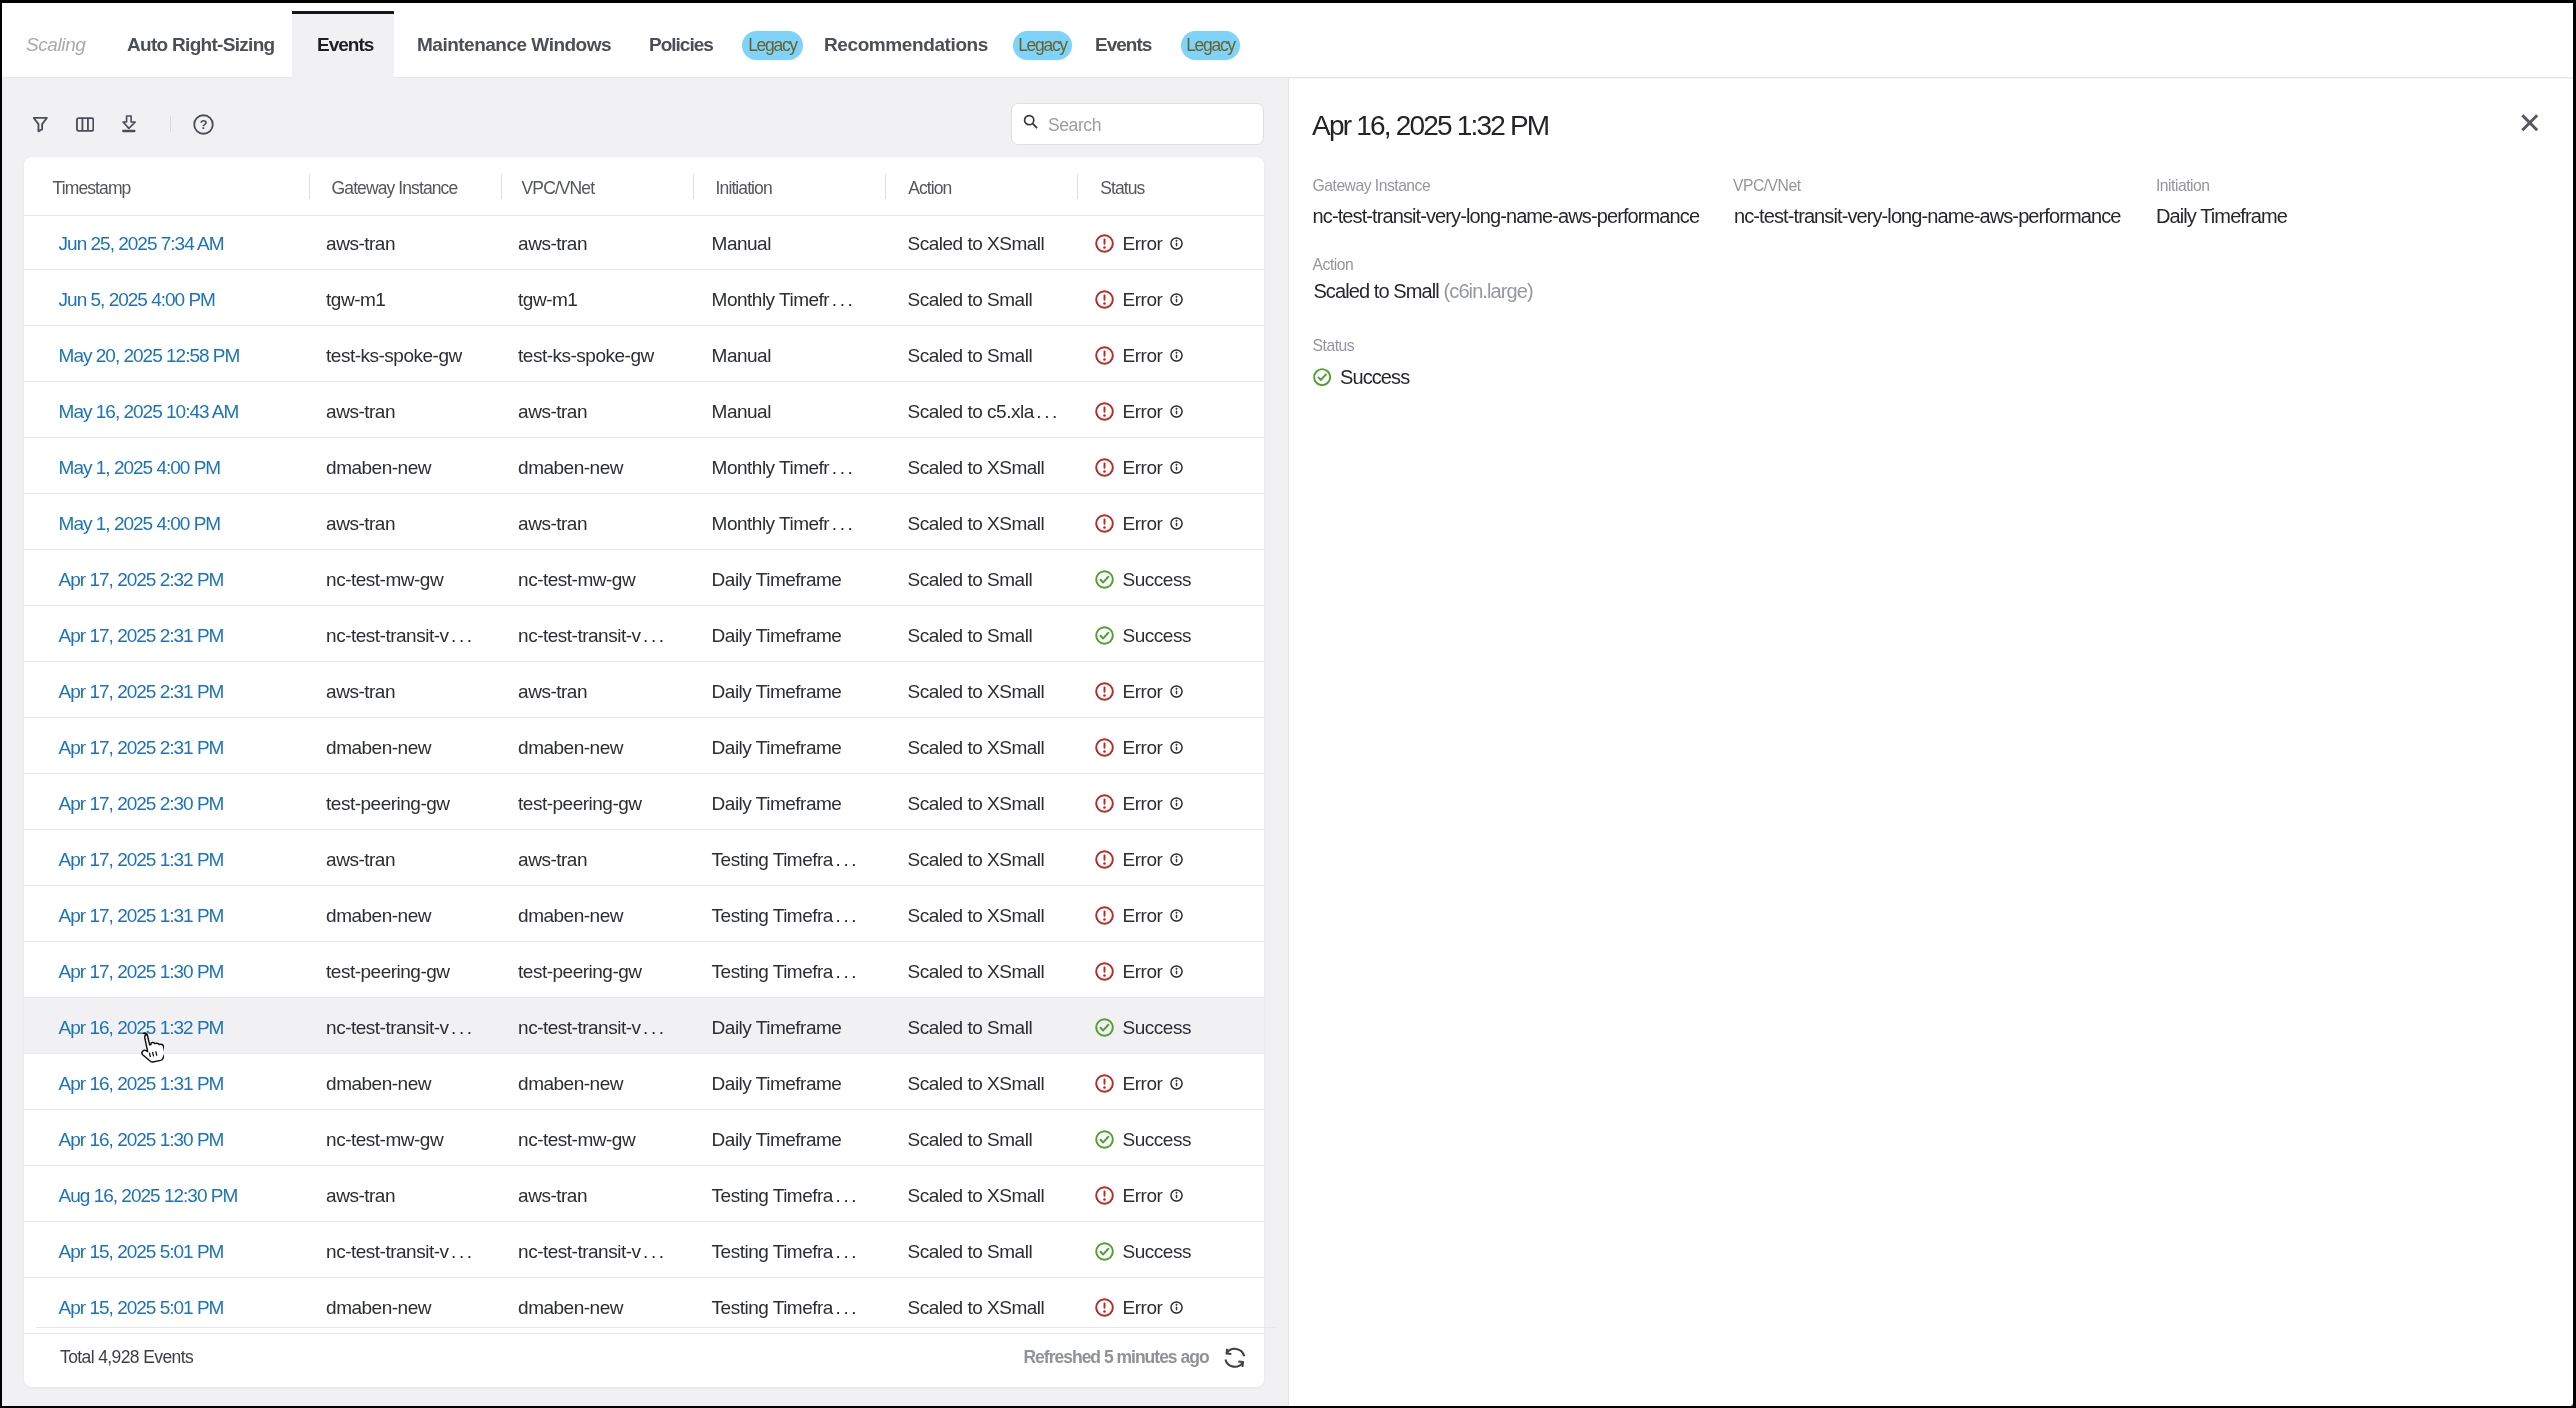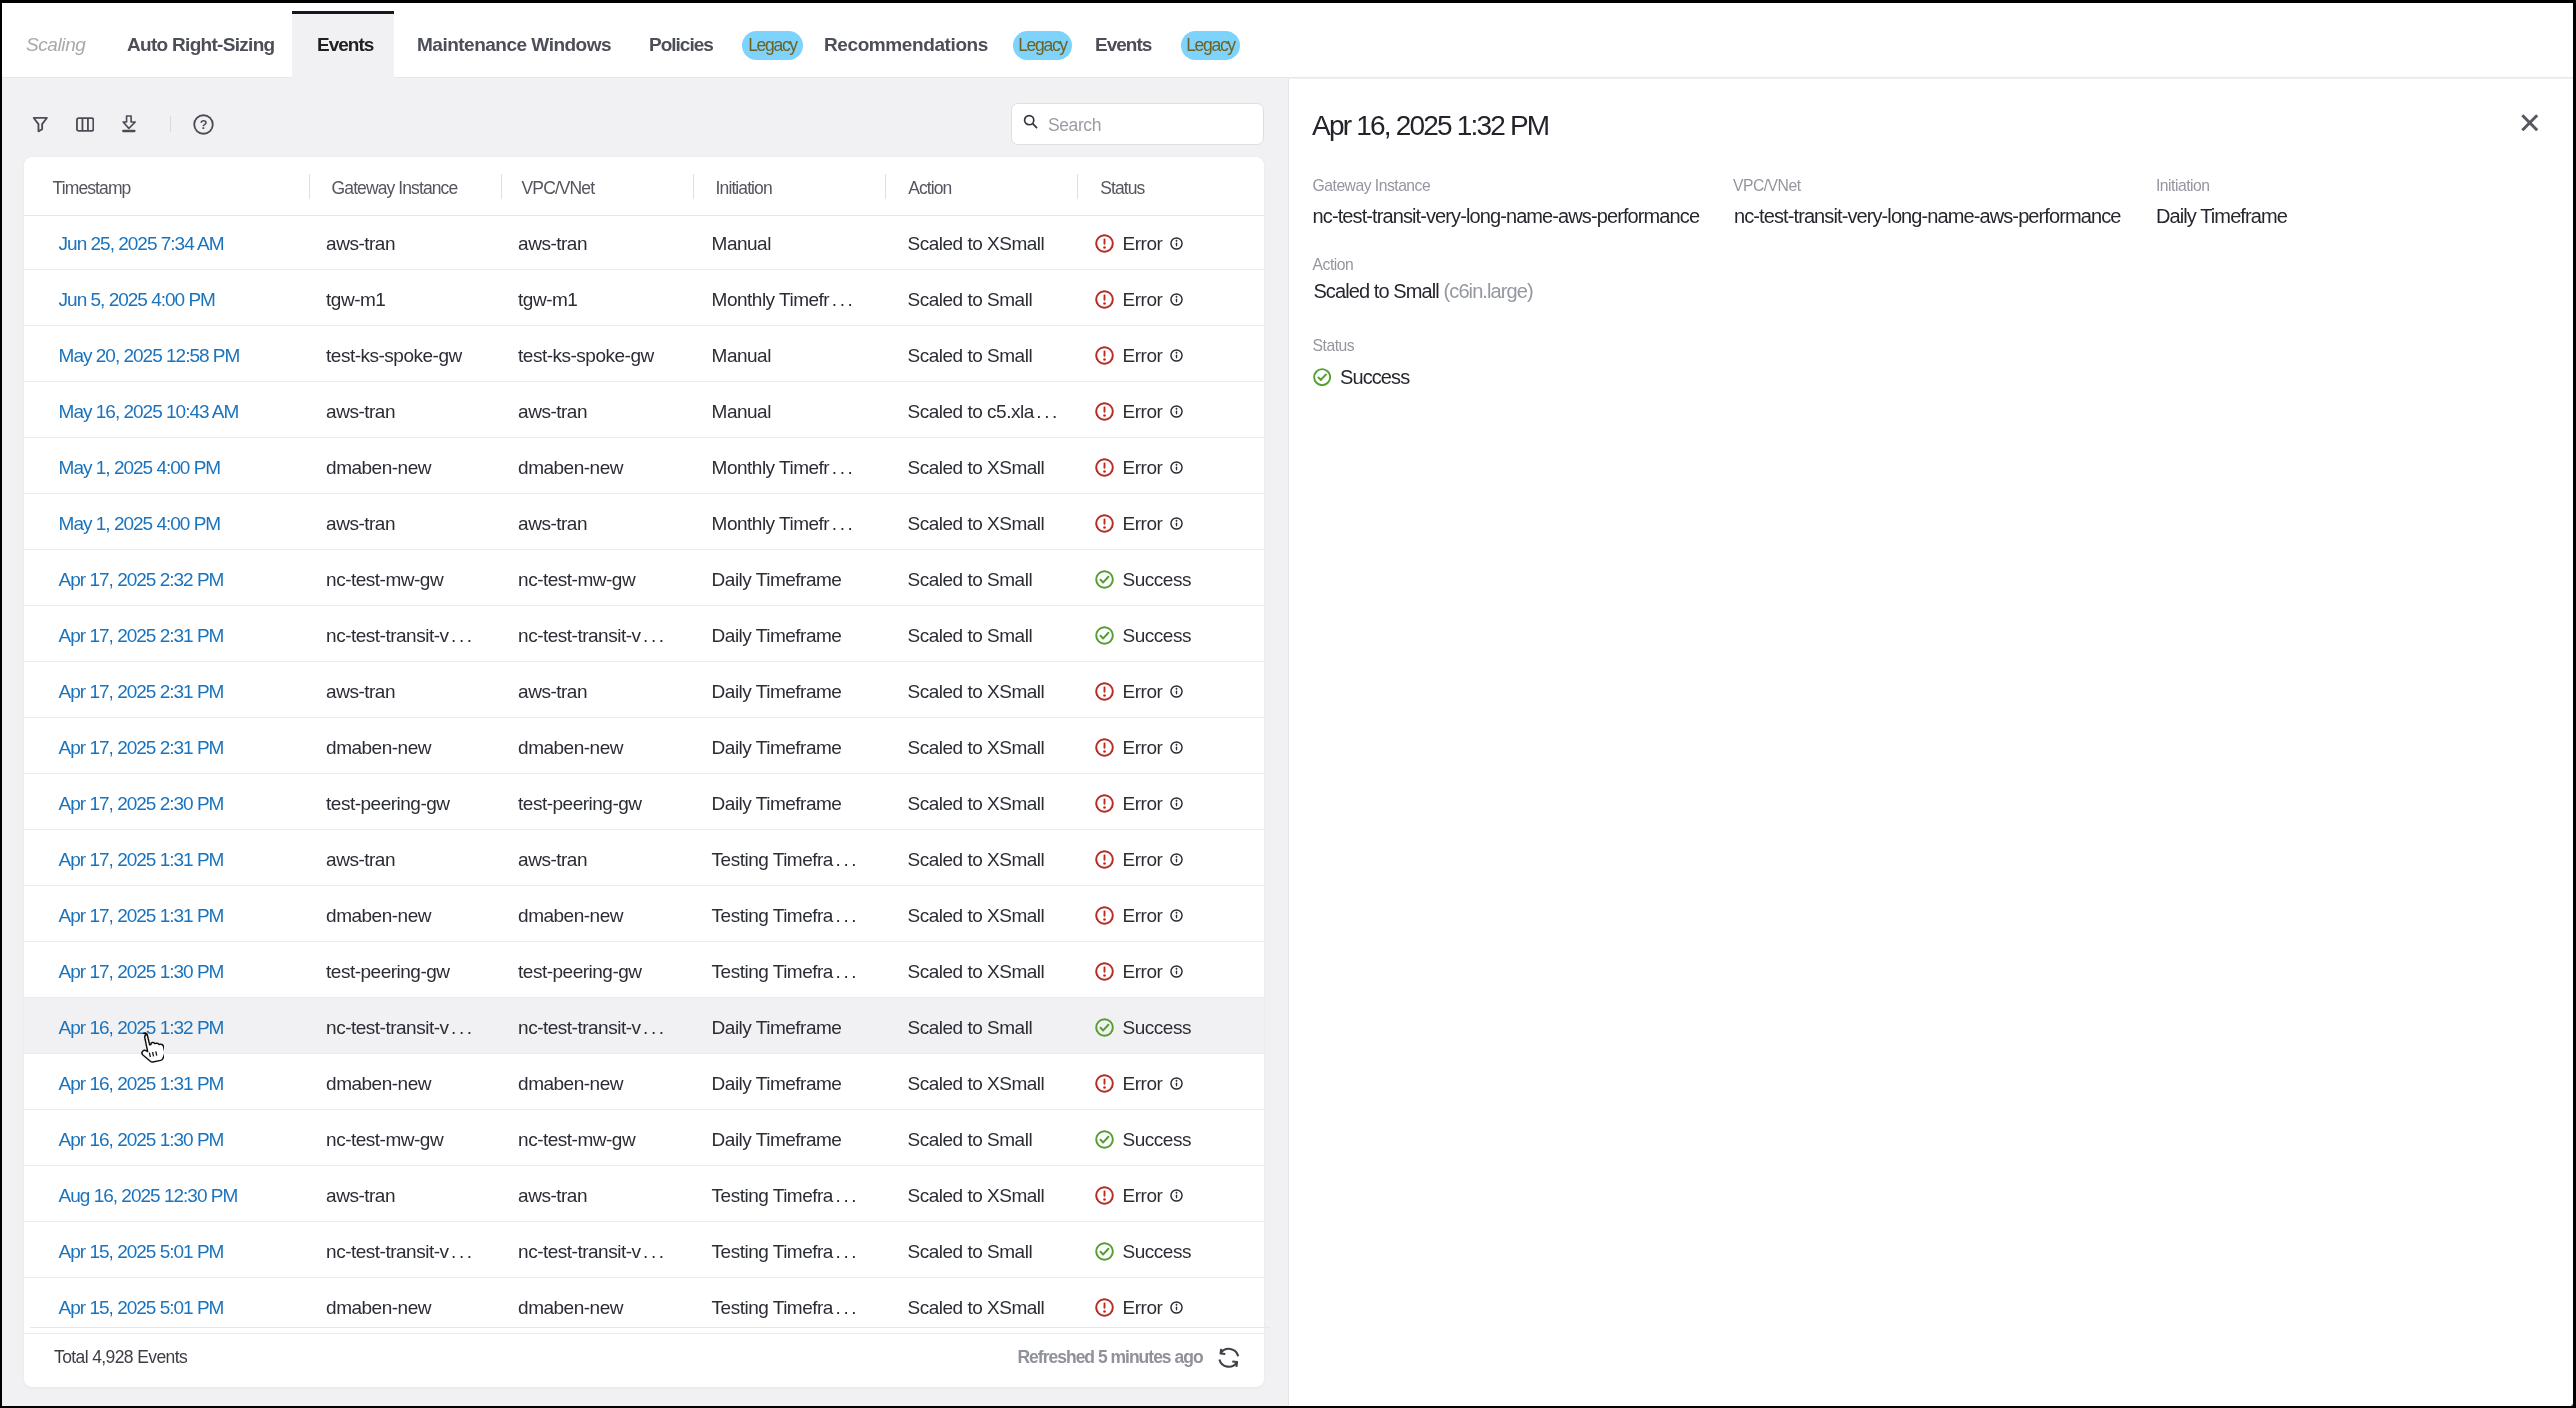--- a/index.html
+++ b/index.html
@@ -36,21 +36,21 @@
 .hdiv { position:absolute; top:16.6px; width:1.3px; height:25px; background:#dfdfe3; }
 #tbody { position:absolute; left:0; top:57px; width:100%; }
 #tbody .c { position:relative; top:2.2px; }
 .row { display:flex; height:56px; border-bottom:0.9px solid #ebebee; font-size:19px; letter-spacing:-0.5px; color:#2b2d35; }
 .row.hl { background:#f1f1f3; }
 .lnk { color:#1a73bd; letter-spacing:-1px; }
 .dt { font-style:normal; letter-spacing:2.6px; margin-left:2.6px; }
 .sic { width:19px; height:19px; margin-right:8.7px; flex:none; }
 .stx { margin-right:7.9px; }
 .iic { width:13px; height:13px; flex:none; }
-#tfoot { position:absolute; left:6px; top:1170px; width:100%; height:59px; border-top:0.9px solid #e7e7ea; }
+#tfoot { position:absolute; left:12px; top:1170px; width:100%; height:59px; border-top:0.9px solid #e7e7ea; }
 #tfoot .tl { position:absolute; left:24.4px; top:20.5px; font-size:17.5px; letter-spacing:-0.6px; color:#3c3d46; line-height:17.5px; }
 #tfoot .rf { position:absolute; right:67px; top:20.5px; font-size:17.5px; letter-spacing:-1px; color:#8f919b; line-height:17.5px;font-weight:bold; }
 
 #panel { position:absolute; left:1288px; top:79px; width:1288px; height:1330px; background:#fff; border-left:0.9px solid #e5e5e8; border-bottom-right-radius:14px; z-index:1; }
 #panel .title { position:absolute; left:23px; top:33px; font-size:28px; letter-spacing:-1.8px; color:#23242b; line-height:28px; }
 .plabel { position:absolute; font-size:15.7px; letter-spacing:-0.5px; color:#94959f; line-height:15.7px; }
 .pvalue { position:absolute; font-size:20px; letter-spacing:-0.9px; color:#26272e; line-height:20px; white-space:nowrap; }
 .pvalue .gray { color:#9597a1; }
 </style></head>
 <body>

